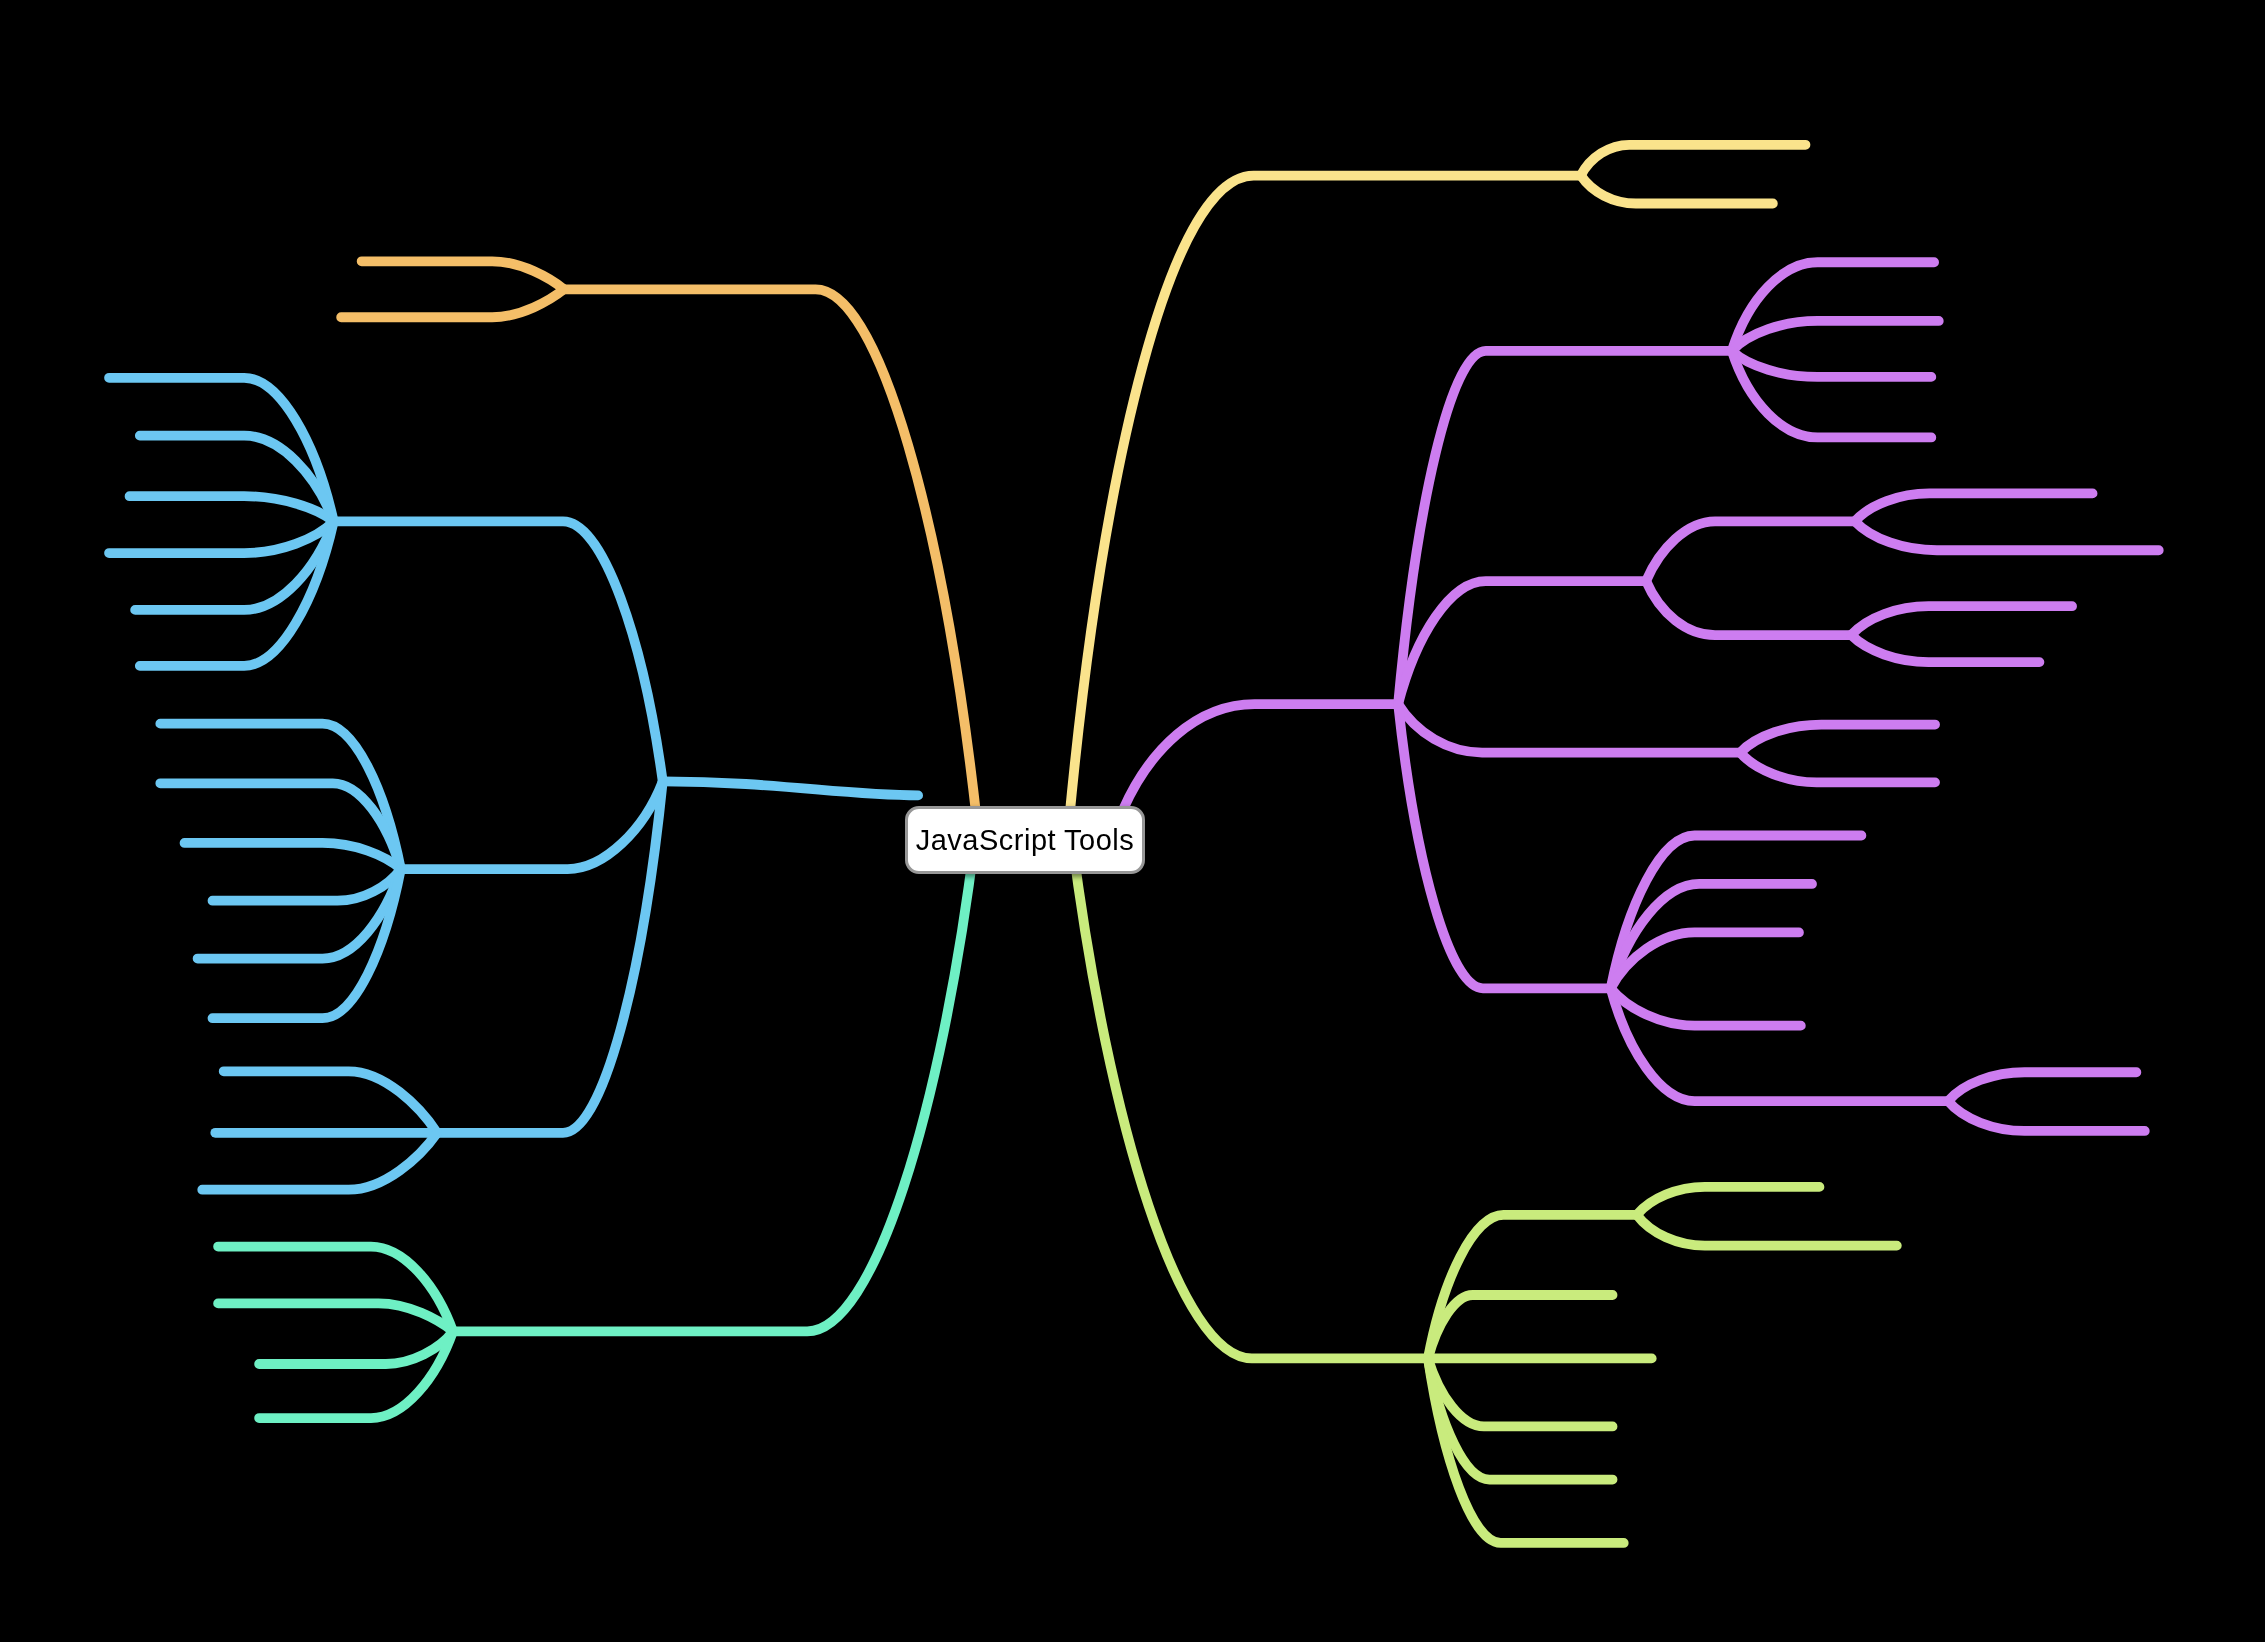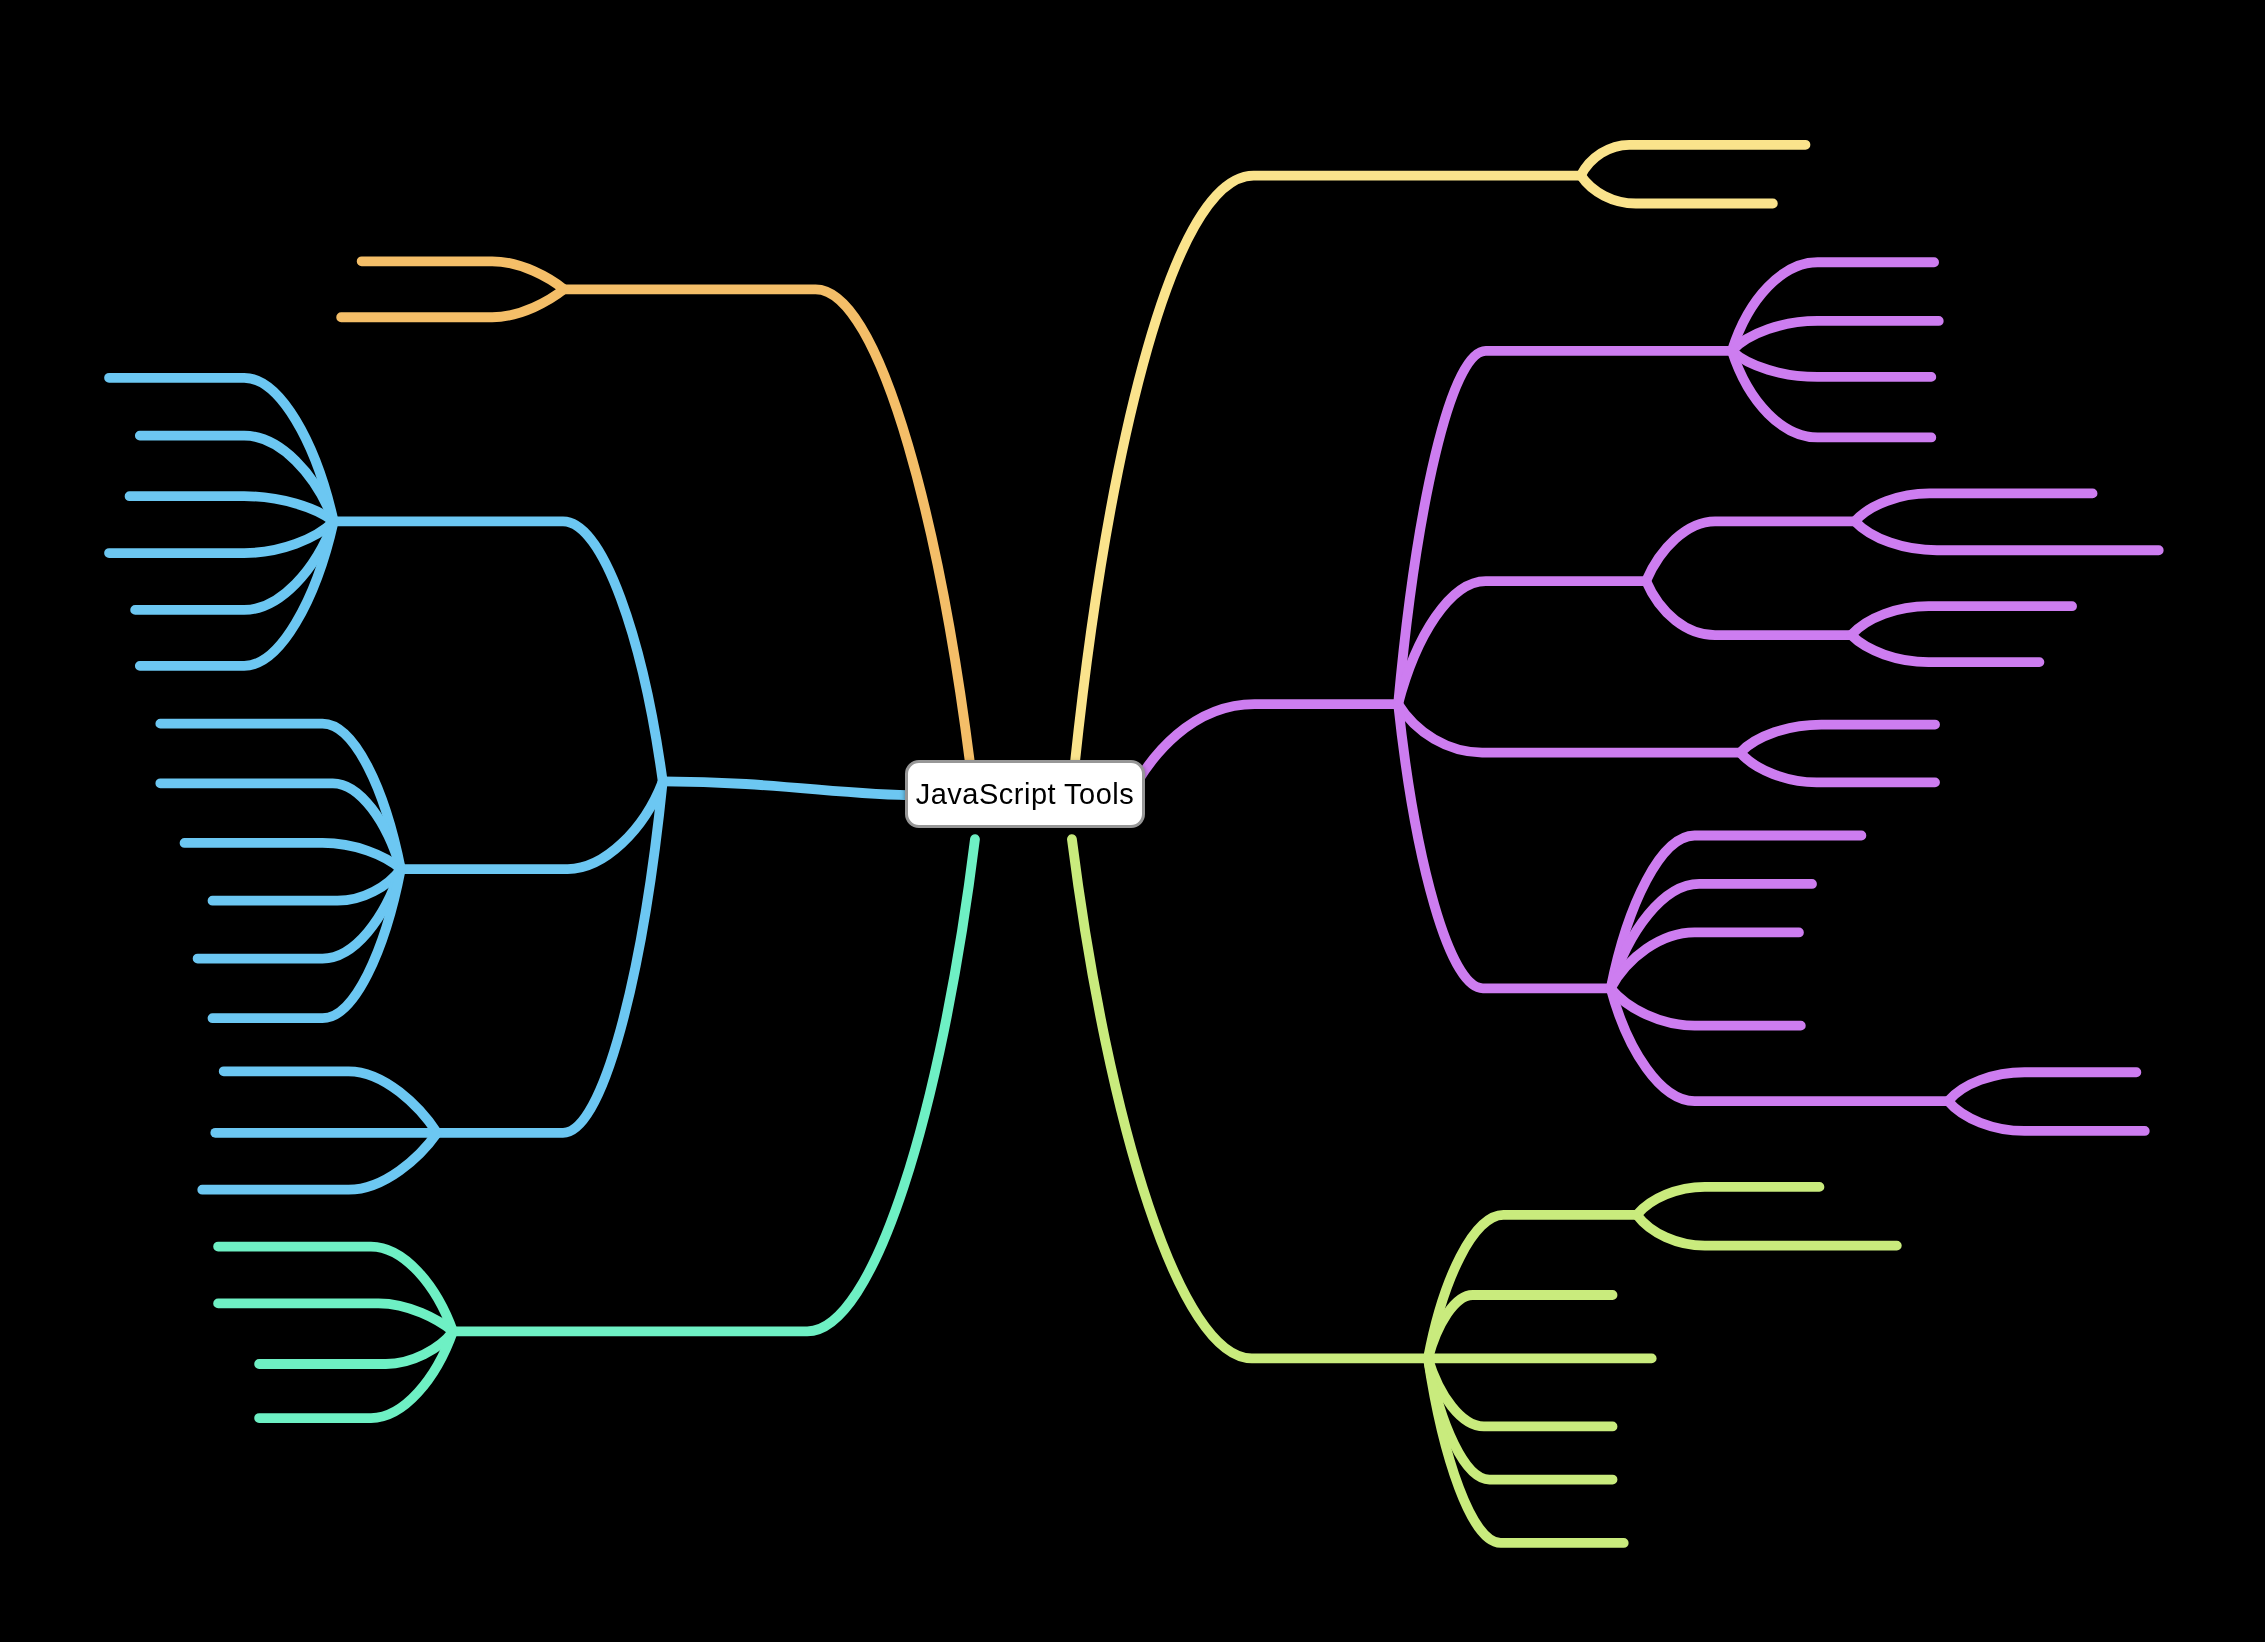--- a/index.html
+++ b/index.html
@@ -102,17 +102,17 @@
       <path d="M 1150 900 C 1189 1206 1266 1457 1343 1457 H 1532" fill="none" stroke="#C9EB7D" stroke-width="10.5" stroke-linecap="round" stroke-linejoin="round"></path>
       <path d="M 1532 1457 C 1548 1372 1581 1303 1613 1303 H 1756" fill="none" stroke="#C9EB7D" stroke-width="10.5" stroke-linecap="round" stroke-linejoin="round"></path>
       <path d="M 1756 1303 C 1771 1285 1800 1273 1829 1273 H 1952" fill="none" stroke="#C9EB7D" stroke-width="10.5" stroke-linecap="round" stroke-linejoin="round"></path>
       <path d="M 1756 1303 C 1771 1323 1800 1336 1829 1336 H 2035" fill="none" stroke="#C9EB7D" stroke-width="10.5" stroke-linecap="round" stroke-linejoin="round"></path>
       <path d="M 1532 1457 C 1542 1420 1561 1389 1580 1389 H 1730" fill="none" stroke="#C9EB7D" stroke-width="10.5" stroke-linecap="round" stroke-linejoin="round"></path>
       <path d="M 1532 1457 H 1772" fill="none" stroke="#C9EB7D" stroke-width="10.5" stroke-linecap="round" stroke-linejoin="round"></path>
       <path d="M 1532 1457 C 1544 1497 1568 1530 1592 1530 H 1730" fill="none" stroke="#C9EB7D" stroke-width="10.5" stroke-linecap="round" stroke-linejoin="round"></path>
       <path d="M 1532 1457 C 1545 1529 1572 1587 1598 1587 H 1730" fill="none" stroke="#C9EB7D" stroke-width="10.5" stroke-linecap="round" stroke-linejoin="round"></path>
       <path d="M 1532 1457 C 1548 1564 1579 1655 1610 1655 H 1742" fill="none" stroke="#C9EB7D" stroke-width="10.5" stroke-linecap="round" stroke-linejoin="round"></path>
     </svg>
-  <div class="root-node" style="left: 905px; top: 760px; width: 240px; height: 68px; background: rgb(255, 255, 255); border-color: rgb(151, 151, 151); color: rgb(0, 0, 0);">
+  <div class="root-node" style="left: 905px; top: 806px; width: 240px; height: 68px; background: rgb(255, 255, 255); border-color: rgb(151, 151, 151); color: rgb(0, 0, 0);">
     <span>JavaScript Tools</span>
   </div>
 </div>
 
 
 </body></html>

